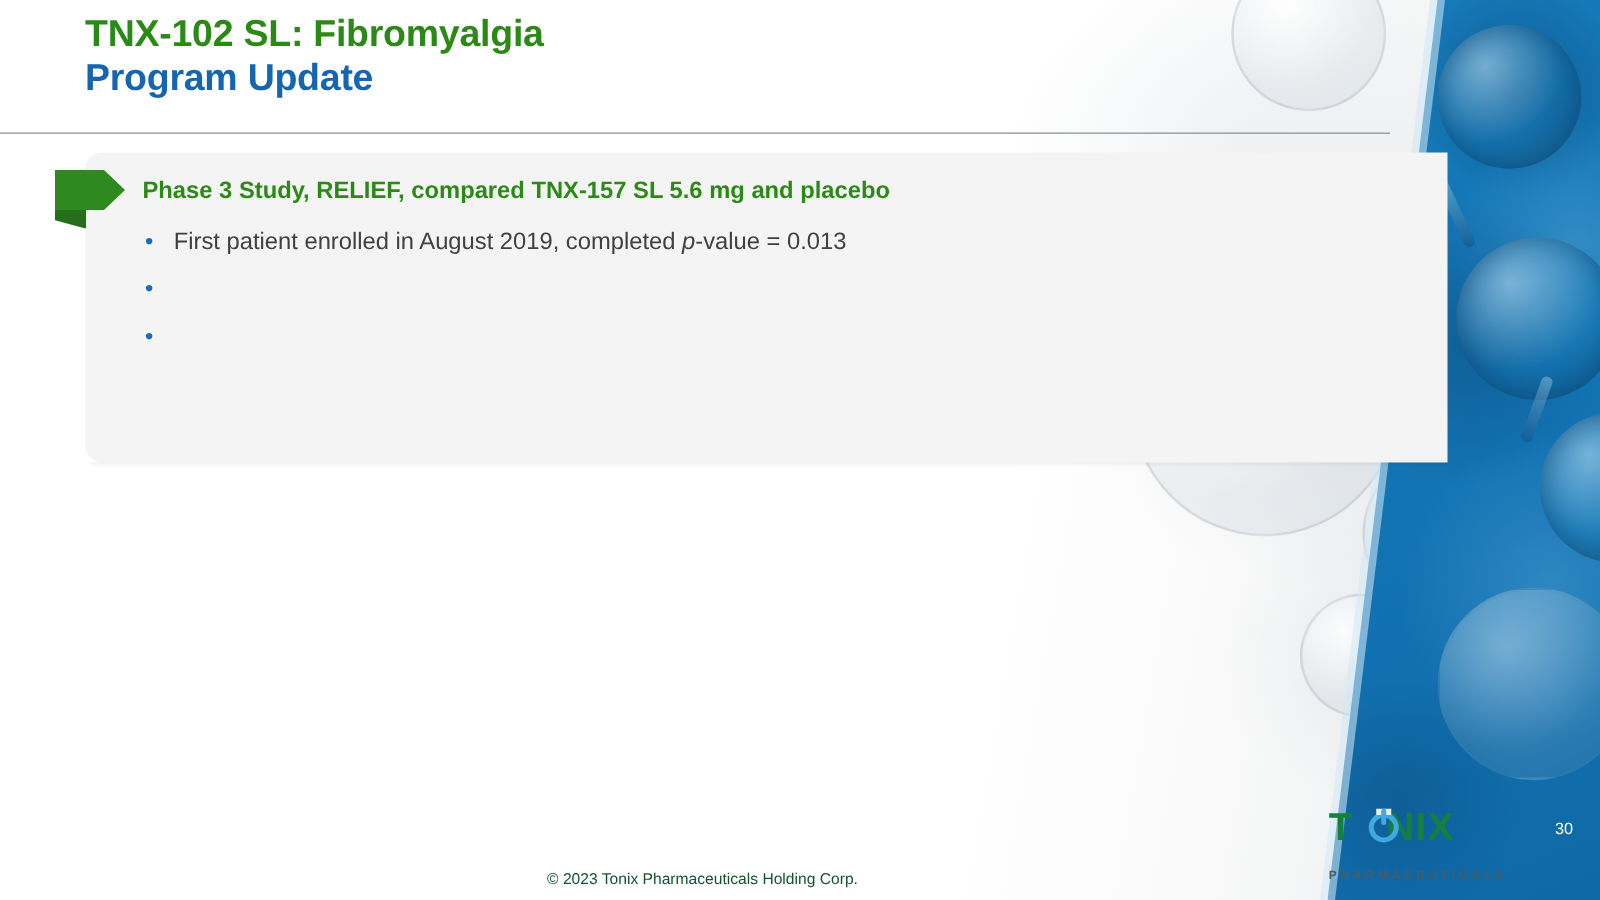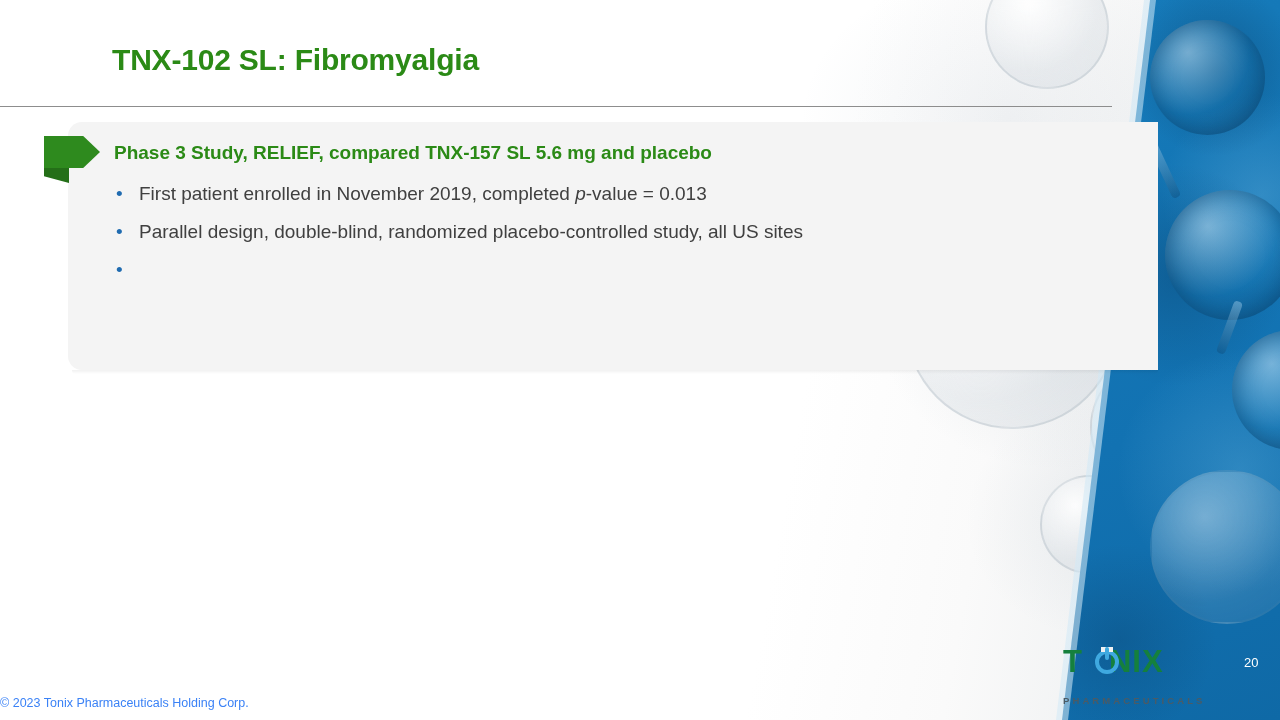--- a/index.html
+++ b/index.html
@@ -67,23 +67,22 @@
   .mol-bond {
     position: absolute;
     background: linear-gradient(180deg, rgba(180,220,245,0.40), rgba(10,70,115,0.38));
     border-radius: 4px;
   }
 
   
   .title-block {
     position: absolute;
     left: 68px;
-    top: 44px;
+    top: 12px;
     line-height: 1.07;
-    margin-left: 44px;
   }
   .title-line1 {
     font-size: 30px;
     font-weight: bold;
     color: #2b8a16;
     letter-spacing: -0.2px;
     white-space: nowrap;
   }
   .title-line2 {
     font-size: 30px;
@@ -248,23 +247,23 @@
     left: 1244px;
     top: 655px;
     font-size: 13px;
     color: #ffffff;
   }
   .footer-copy {
     position: absolute;
     left: 0;
     top: 696px;
     width: 1124px;
-    text-align: left;
+    text-align: center;
     font-size: 12.5px;
-    color: #3b82f6;
+    color: #14532d;
   }
 </style>
 </head>
 <body>
 
 <div id="slide">
 
   <div class="bg-base"></div>
 
   <div class="glass-grey" style="left:905px;  top:215px; width:210px; height:210px;"></div>
@@ -279,58 +278,58 @@
     <div class="mol-ball" style="left:1165px; top:190px; width:130px; height:130px;"></div>
     <div class="mol-ball" style="left:1232px; top:330px; width:120px; height:120px;"></div>
     <div class="mol-bond" style="left:1160px; top:140px; width:9px; height:60px; transform:rotate(-25deg);"></div>
     <div class="mol-bond" style="left:1225px; top:300px; width:9px; height:55px; transform:rotate(20deg);"></div>
     <div class="glass-grey" style="left:1150px; top:470px; width:150px; height:150px; opacity:0.45;"></div>
   </div>
   <div class="band-edge"></div>
 
   <div class="title-block">
     <div class="title-line1">TNX-102 SL: Fibromyalgia</div>
+    <div class="title-line2">Program Update</div>
   </div>
   <div class="title-rule"></div>
 
   <div class="content-card"></div>
 
   <div class="arrow-banner">
     <div class="arrow-body"></div>
     <div class="arrow-fold"></div>
   </div>
 
   <div class="section-heading">Phase 3 Study, RELIEF, compared TNX-157 SL 5.6 mg and placebo</div>
 
   <div class="bullet-list">
 
     <div class="bullet-row">
       <span class="bullet-dot">•</span>
-      <span class="bullet-text"><span>First patient enrolled in November 2019, completed </span><span class="ital">p</span><span>-value = 0.013</span></span>
+      <span class="bullet-text"><span>First patient enrolled in August 2019, completed </span><span class="ital">p</span><span>-value = 0.013</span></span>
     </div>
 
     <div class="bullet-row">
       <span class="bullet-dot">•</span>
-      <span class="bullet-text"><span>Parallel design, double-blind, randomized placebo-controlled study, all US sites</span></span>
     </div>
 
     <div class="bullet-row">
       <span class="bullet-dot">•</span>
     </div>
 
   </div>
 
   <div class="logo">
     <div class="logo-word">
       <span class="logo-t">T</span><span class="logo-gap"></span><span>NIX</span>
       <span class="power-icon">
         <span class="ring"></span>
         <span class="notch"></span>
         <span class="stem"></span>
       </span>
     </div>
     <div class="logo-sub">PHARMACEUTICALS</div>
   </div>
 
-  <div class="page-number">20</div>
+  <div class="page-number">30</div>
   <div class="footer-copy">© 2023 Tonix Pharmaceuticals Holding Corp.</div>
 
 </div>
 
 </body></html>

